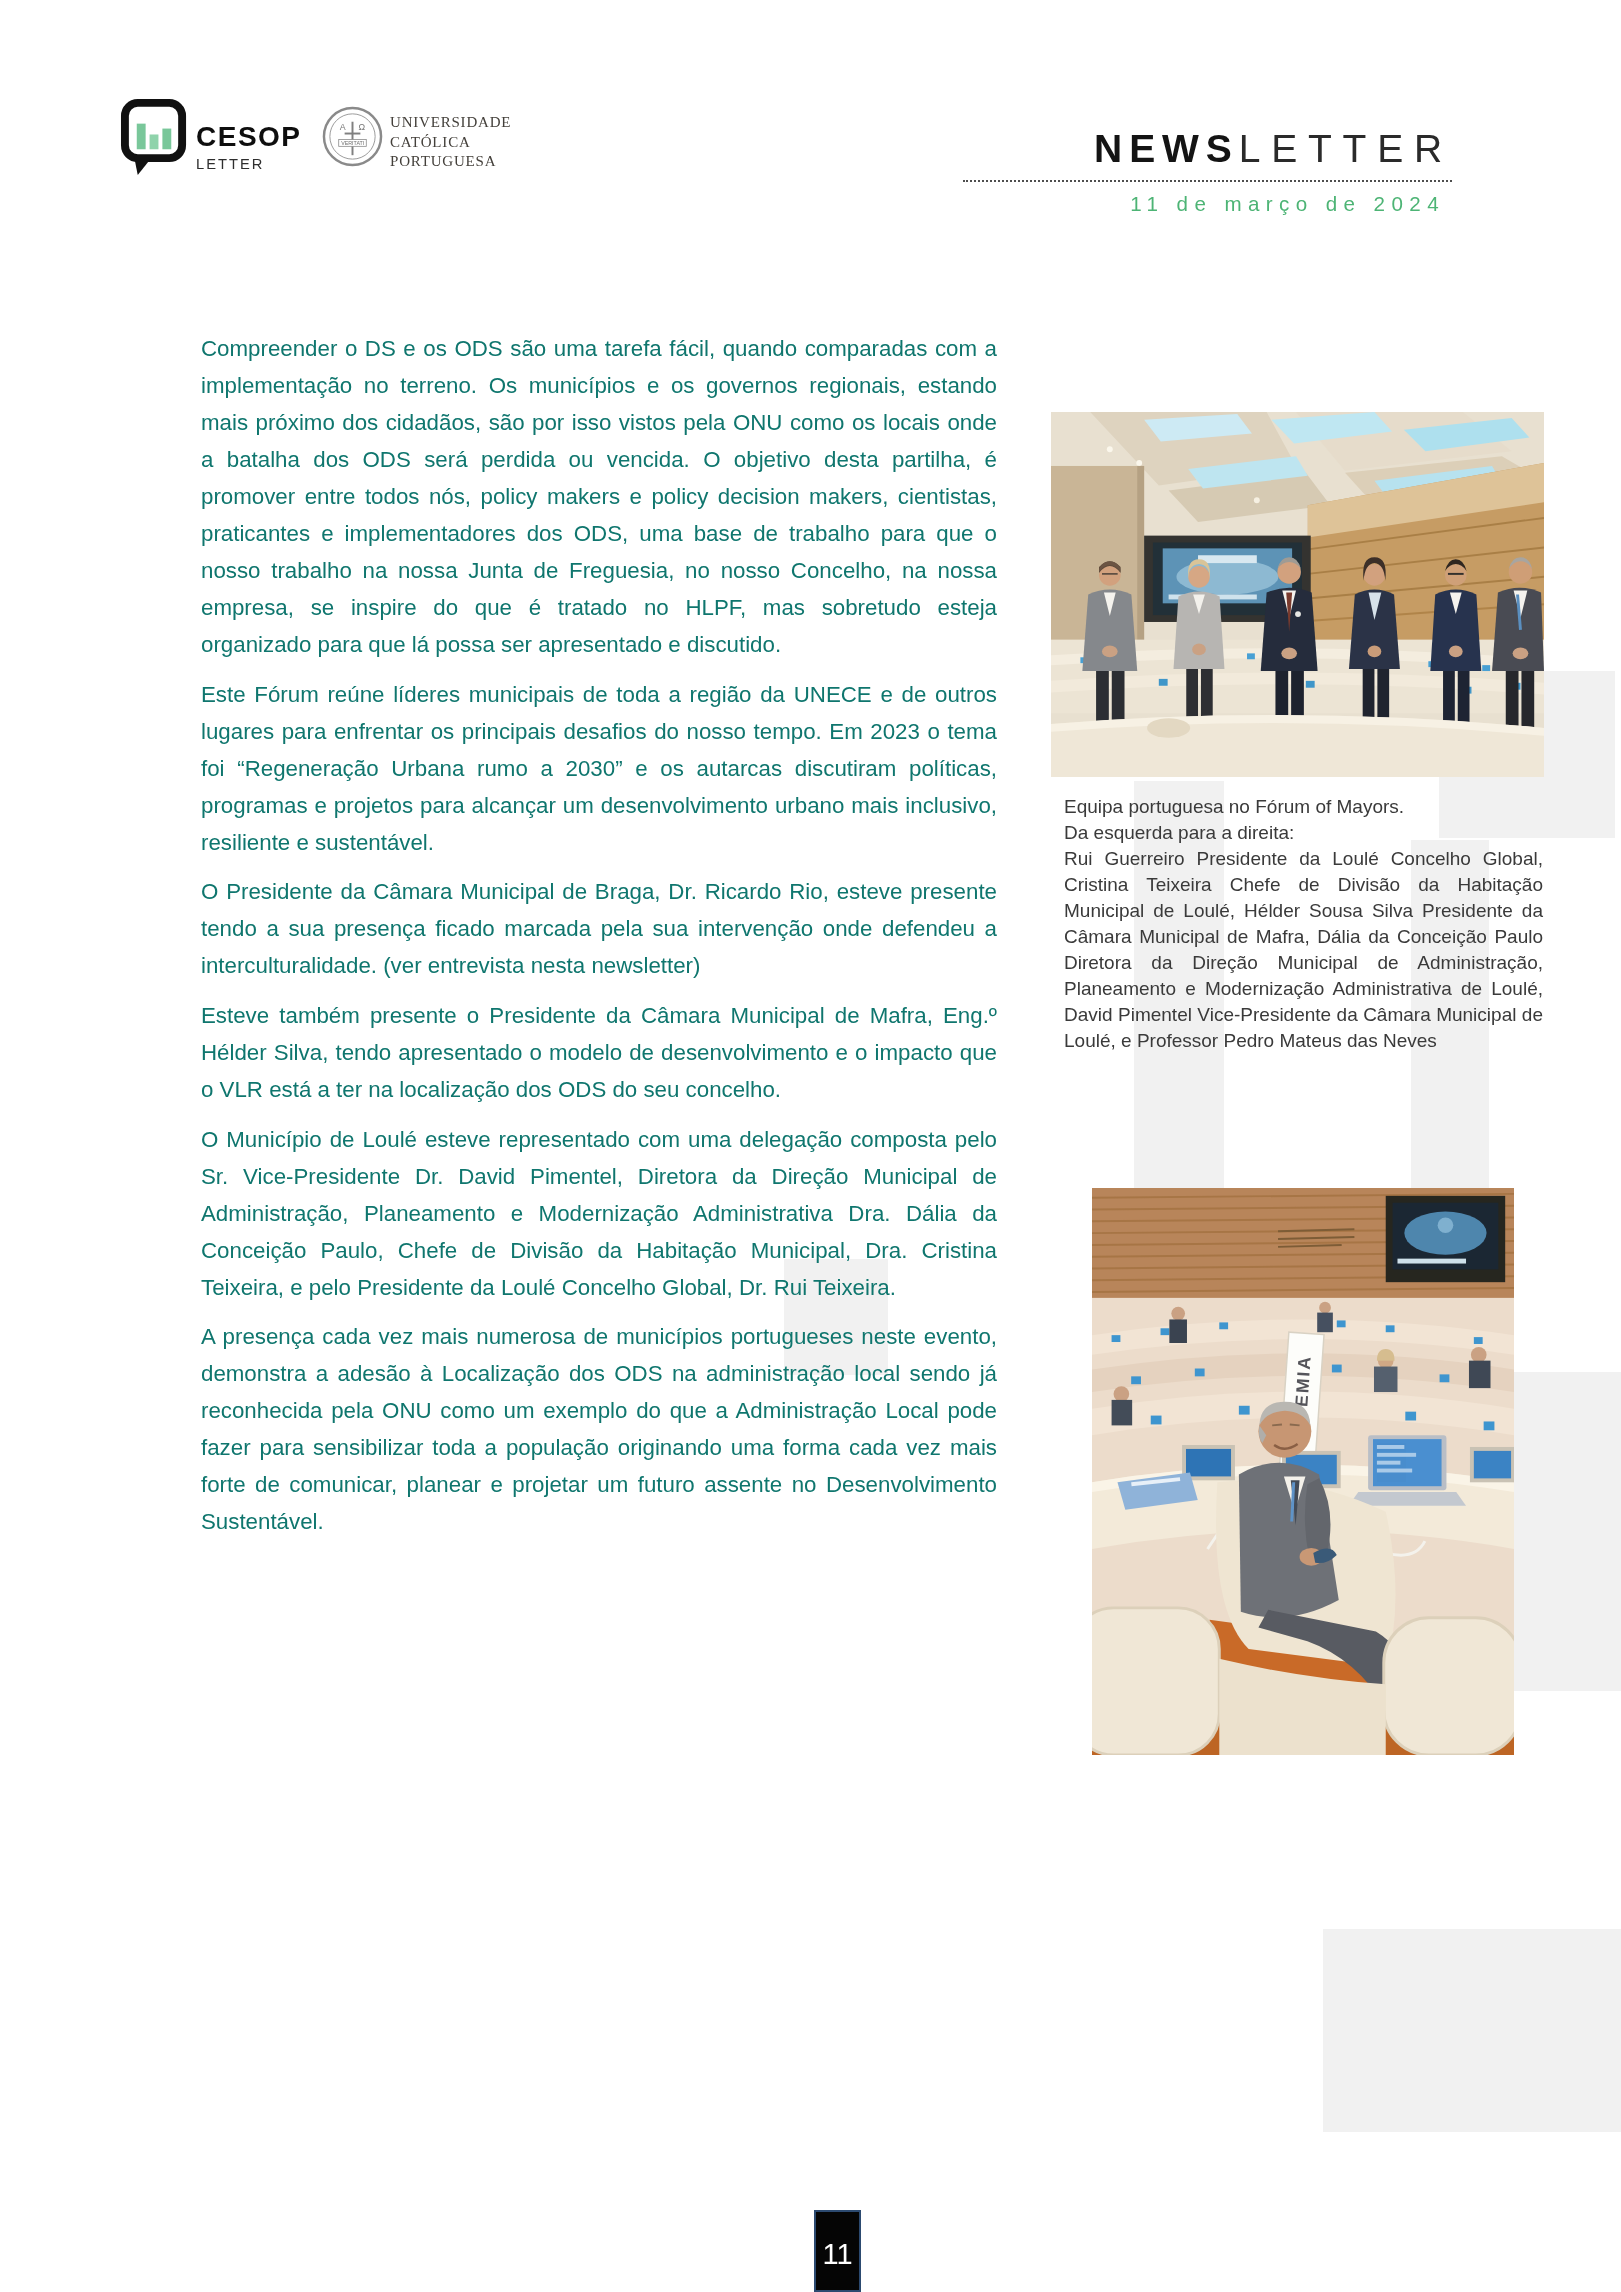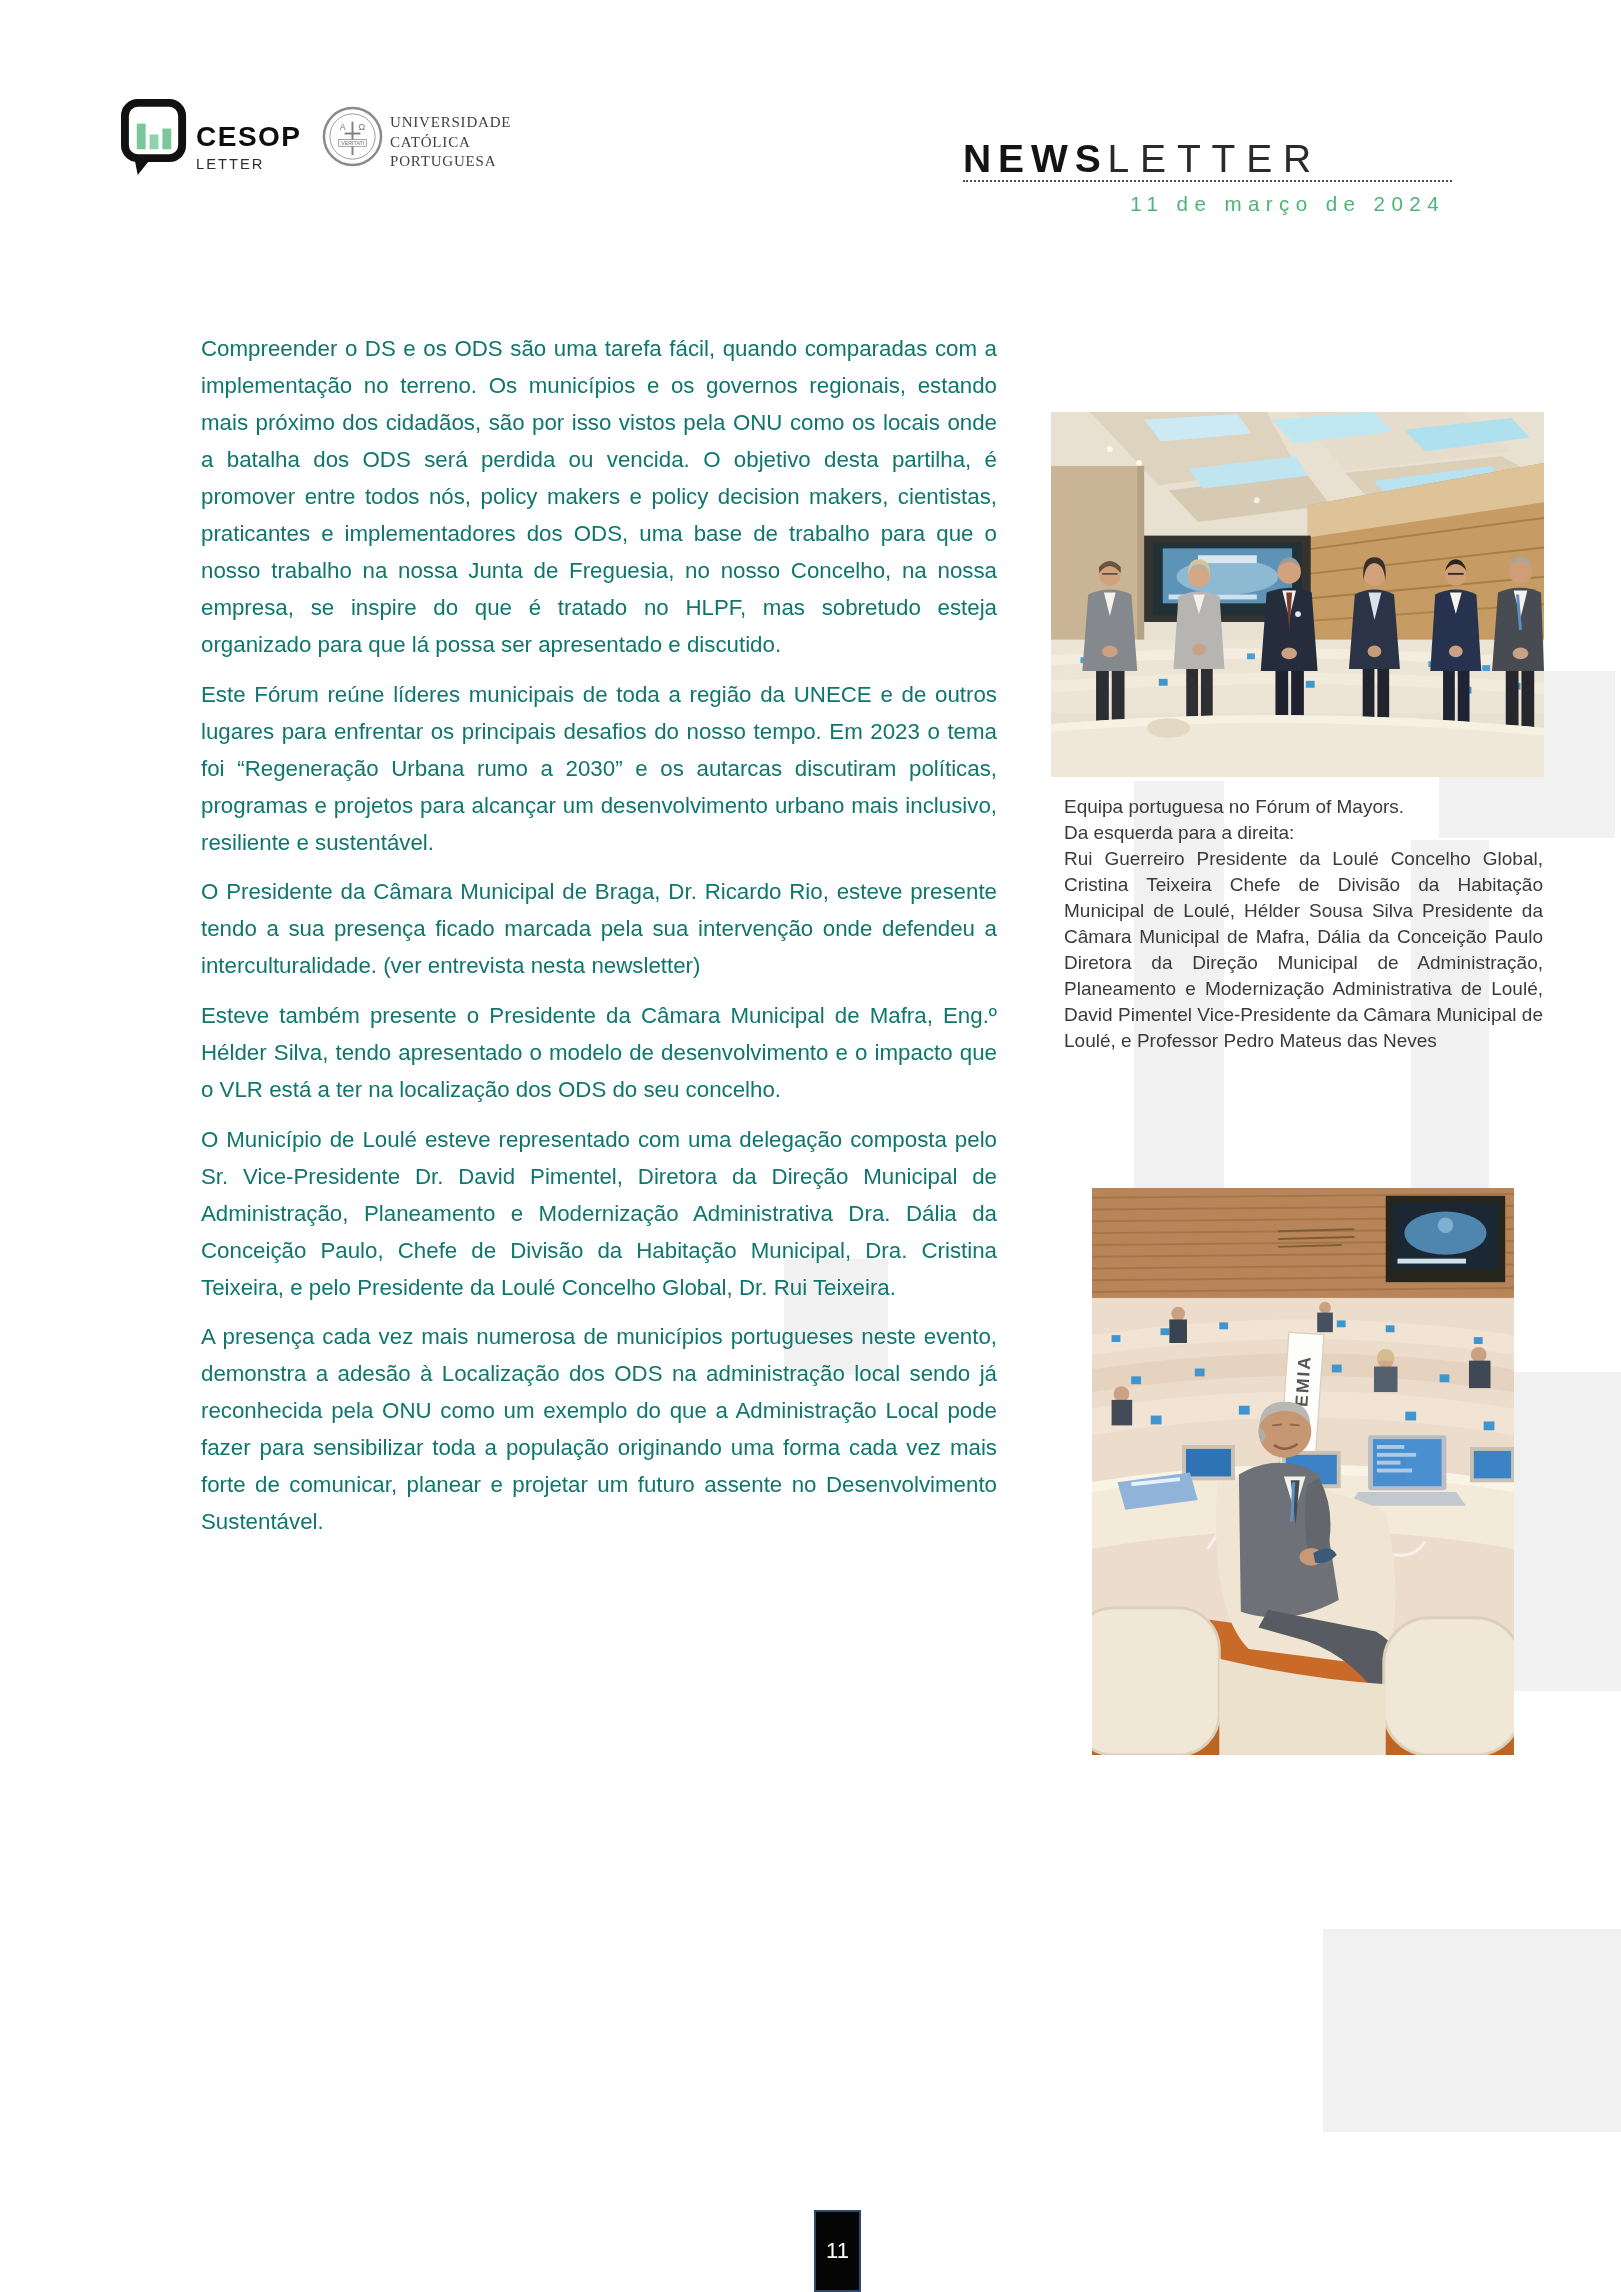--- a/index.html
+++ b/index.html
@@ -22,21 +22,21 @@
   .cesop-logo { position:absolute; left:120px; top:98px; width:71px; height:78px; z-index:3; }
   .cesop-word { position:absolute; left:196px; top:121px; z-index:3; }
   .cesop-name { font-size:28px; font-weight:700; letter-spacing:1.5px; color:#0e0e0e; }
   .cesop-sub  { font-size:14.7px; font-weight:400; letter-spacing:2px; color:#2e2e2e; margin-top:2.9px; }
   .ucp-seal { position:absolute; left:321px; top:104px; width:63px; height:65px; z-index:3; }
   .ucp-name {
     position:absolute; left:390px; top:113px; z-index:3;
     font-family:"Liberation Serif", serif; font-size:15px; line-height:19.6px;
     letter-spacing:0.8px; color:#44403b;
   }
-  .nl-title { position:absolute; left:963px; top:137px; width:490px; text-align:left; z-index:3; white-space:nowrap; }
+  .nl-title { position:absolute; left:963px; top:127px; width:490px; text-align:right; z-index:3; white-space:nowrap; }
   .nl-news   { font-size:39px; font-weight:800; letter-spacing:6.9px;  color:#141414; }
   .nl-letter { font-size:39px; font-weight:300; letter-spacing:10.8px; color:#2a2a2a; }
   .nl-dots  { position:absolute; left:963px; top:180px; width:489px; height:0;
               border-bottom:2.9px dotted #4e4e4e; z-index:3; }
   .nl-date  { position:absolute; left:963px; top:192px; width:482px; text-align:right;
               font-size:20.6px; letter-spacing:6.4px; color:#4db475; z-index:3; }
 
   
   .article {
     position:absolute; left:201px; top:330px; width:796px; z-index:2;
@@ -51,21 +51,21 @@
   .caption1 { position:absolute; left:1064px; top:794px; width:479px; z-index:2;
               font-size:19px; line-height:26px; color:#3a3a3a; }
   .caption1 .cap-body { text-align:justify; }
   .caption2 { position:absolute; left:1101px; top:1770px; width:412px; z-index:2;
               font-size:19px; line-height:27px; color:#3a3a3a; }
 
   
   .pagenum {
     position:absolute; left:814px; top:2210px; width:47px; height:82px; z-index:3;
     background:#050505; border:2.9px solid #2c4a70;
-    color:#ffffff; font-size:22px; text-align:center; padding-top:25.5px;
+    color:#ffffff; font-size:29px; text-align:center; padding-top:25.5px;
   }
 </style>
 </head>
 <body>
 
 <div class="page">
 
   <div class="wm wm1"></div>
   <div class="wm wm2"></div>
   <div class="wm wm3"></div>

